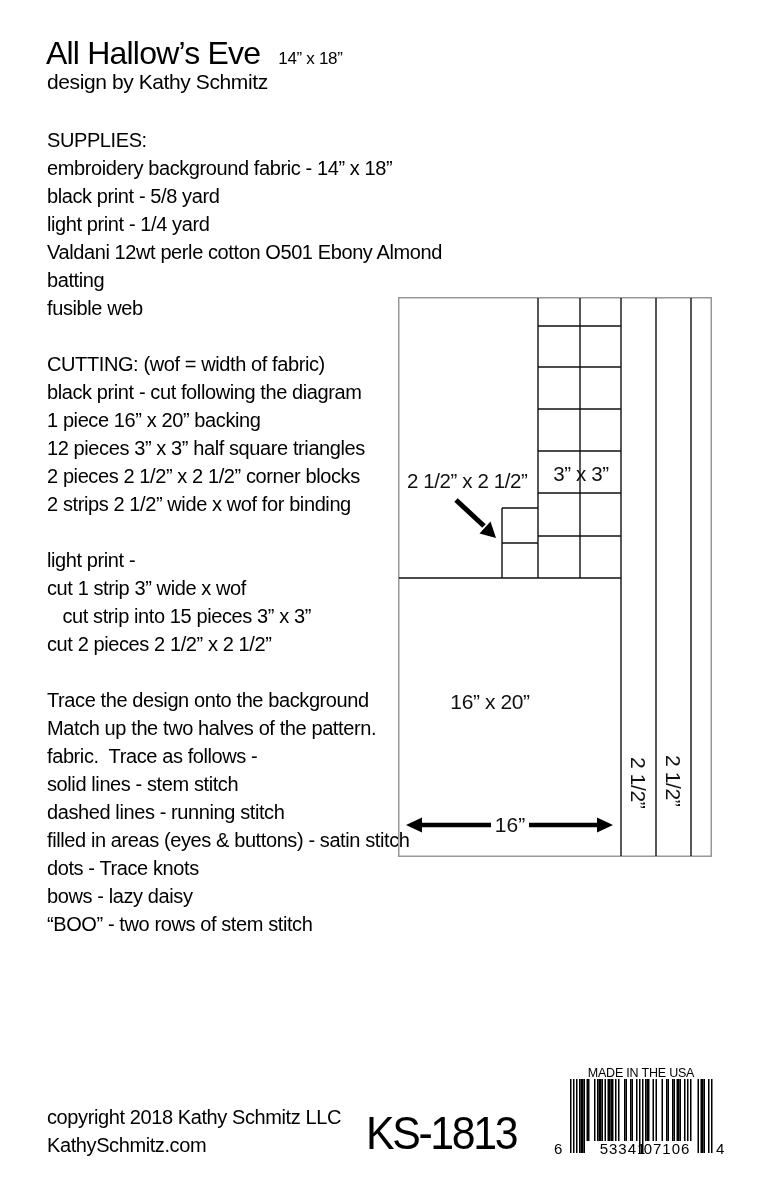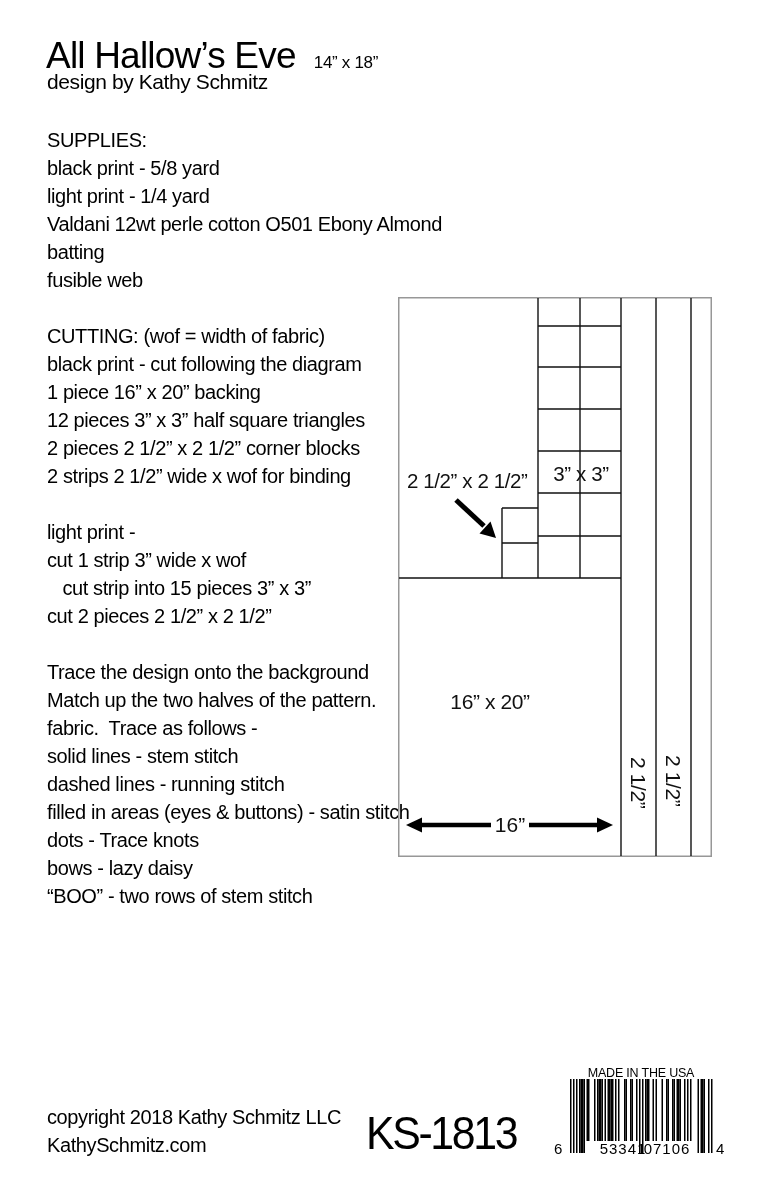--- a/index.html
+++ b/index.html
@@ -4,21 +4,21 @@
 <style>
   html,body{margin:0;padding:0}
   body{
     width:776px;height:1200px;background:#ffffff;position:relative;
     font-family:"Liberation Sans","DejaVu Sans",sans-serif;color:#000;overflow:hidden;
   }
   .abs{position:absolute}
 
   
   #title-row{left:46px;top:35px;display:flex;align-items:baseline;letter-spacing:-0.8px}
-  #page-title{font-size:37px}
+  #page-title{font-size:32px}
   #title-size{font-size:17px;margin-left:18px;letter-spacing:-0.3px}
   #byline{left:47px;top:70px;font-size:21px;letter-spacing:-0.4px}
 
   
   #text-col{left:47px;top:126px;font-size:20px;line-height:28px;letter-spacing:-0.4px}
   .section{margin-bottom:28px}
   .line{height:28px;white-space:pre}
 
   
   #copyright-block{left:47px;top:1103px;font-size:20px;line-height:28px;letter-spacing:-0.4px}
@@ -45,20 +45,21 @@
 
 <div class="abs" id="title-row">
   <span id="page-title">All Hallow’s Eve</span>
   <span id="title-size">14” x 18”</span>
 </div>
 <div class="abs" id="byline">design by Kathy Schmitz</div>
 
 <div class="abs" id="text-col">
     <div class="section">
       <div class="line">SUPPLIES:</div>
+      <div class="line">embroidery background fabric - 14” x 18”</div>
       <div class="line">black print - 5/8 yard</div>
       <div class="line">light print - 1/4 yard</div>
       <div class="line">Valdani 12wt perle cotton O501 Ebony Almond</div>
       <div class="line">batting</div>
       <div class="line">fusible web</div>
     </div>
     <div class="section">
       <div class="line">CUTTING: (wof = width of fabric)</div>
       <div class="line">black print - cut following the diagram</div>
       <div class="line">1 piece 16” x 20” backing</div>

